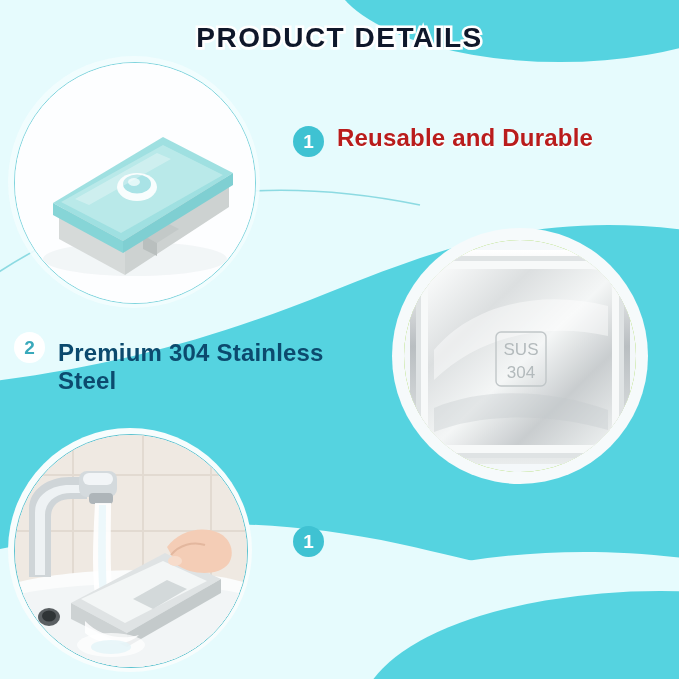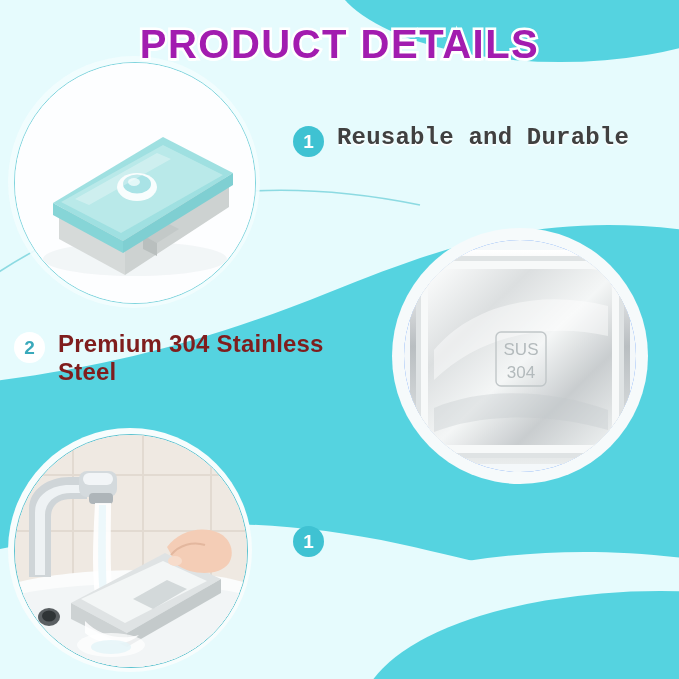--- a/index.html
+++ b/index.html
@@ -12,55 +12,55 @@
   #stage{position:relative;width:679px;height:679px;overflow:hidden;background:#e6fbfd;}
   #bg{position:absolute;inset:0;width:679px;height:679px;}
 
   
   .title-wrap{
     position:absolute;left:0;top:22px;width:679px;
     text-align:center;pointer-events:none;
   }
   .title{
     display:inline-block;
-    font-size:40px;font-weight:bold;letter-spacing:1.5px;
-    color:#a21caf;
+    font-size:28px;font-weight:bold;letter-spacing:1.5px;
+    color:#0f172a;
     -webkit-text-stroke:5px #ffffff;
     paint-order:stroke fill;
     text-shadow:0 3px 0 rgba(255,255,255,.95);
   }
 
   
   .feature{position:absolute;display:flex;align-items:flex-start;gap:13px;}
   .badge{
     flex:0 0 auto;
     width:31px;height:31px;border-radius:50%;
     display:flex;align-items:center;justify-content:center;
     font-size:19px;font-weight:bold;line-height:1;
     margin-top:2px;
   }
   .badge.dark{background:#3fc2d2;color:#ffffff;}
   .badge.light{background:#ffffff;color:#3aa9bb;}
   .flabel{
     font-size:24px;font-weight:bold;line-height:1.18;
     letter-spacing:.2px;
   }
-  .flabel.onlight{color:#404040;text-shadow:0 2px 0 rgba(255,255,255,.9);font-family:Liberation Mono, monospace;}
-  .flabel.ondark{color:#7f1d1d;}
+  .flabel.onlight{color:#b91c1c;text-shadow:0 2px 0 rgba(255,255,255,.9);}
+  .flabel.ondark{color:#0c4a6e;margin-top:9px;}
 
   #feature-1{left:293px;top:124px;}
   #feature-2{left:14px;top:330px;width:360px;}
   #feature-3{left:293px;top:524px;}
 
   
   .photo{position:absolute;border-radius:50%;overflow:hidden;}
   #photo-1{left:14px;top:62px;width:240px;height:240px;
            background:#fdfeff;border:1.5px solid #7fd4dd;}
   #photo-2{left:404px;top:240px;width:232px;height:232px;
-           background:#3b82f6;}
+           background:#84cc16;}
   #photo-3{left:14px;top:434px;width:232px;height:232px;
            background:#fafdfd;border:1.5px solid #5cc2cf;}
   .photo svg{display:block;width:100%;height:100%;}
 </style>
 </head>
 <body>
 
 <div id="stage">
 
   <svg id="bg" viewBox="0 0 679 679" preserveAspectRatio="none">

